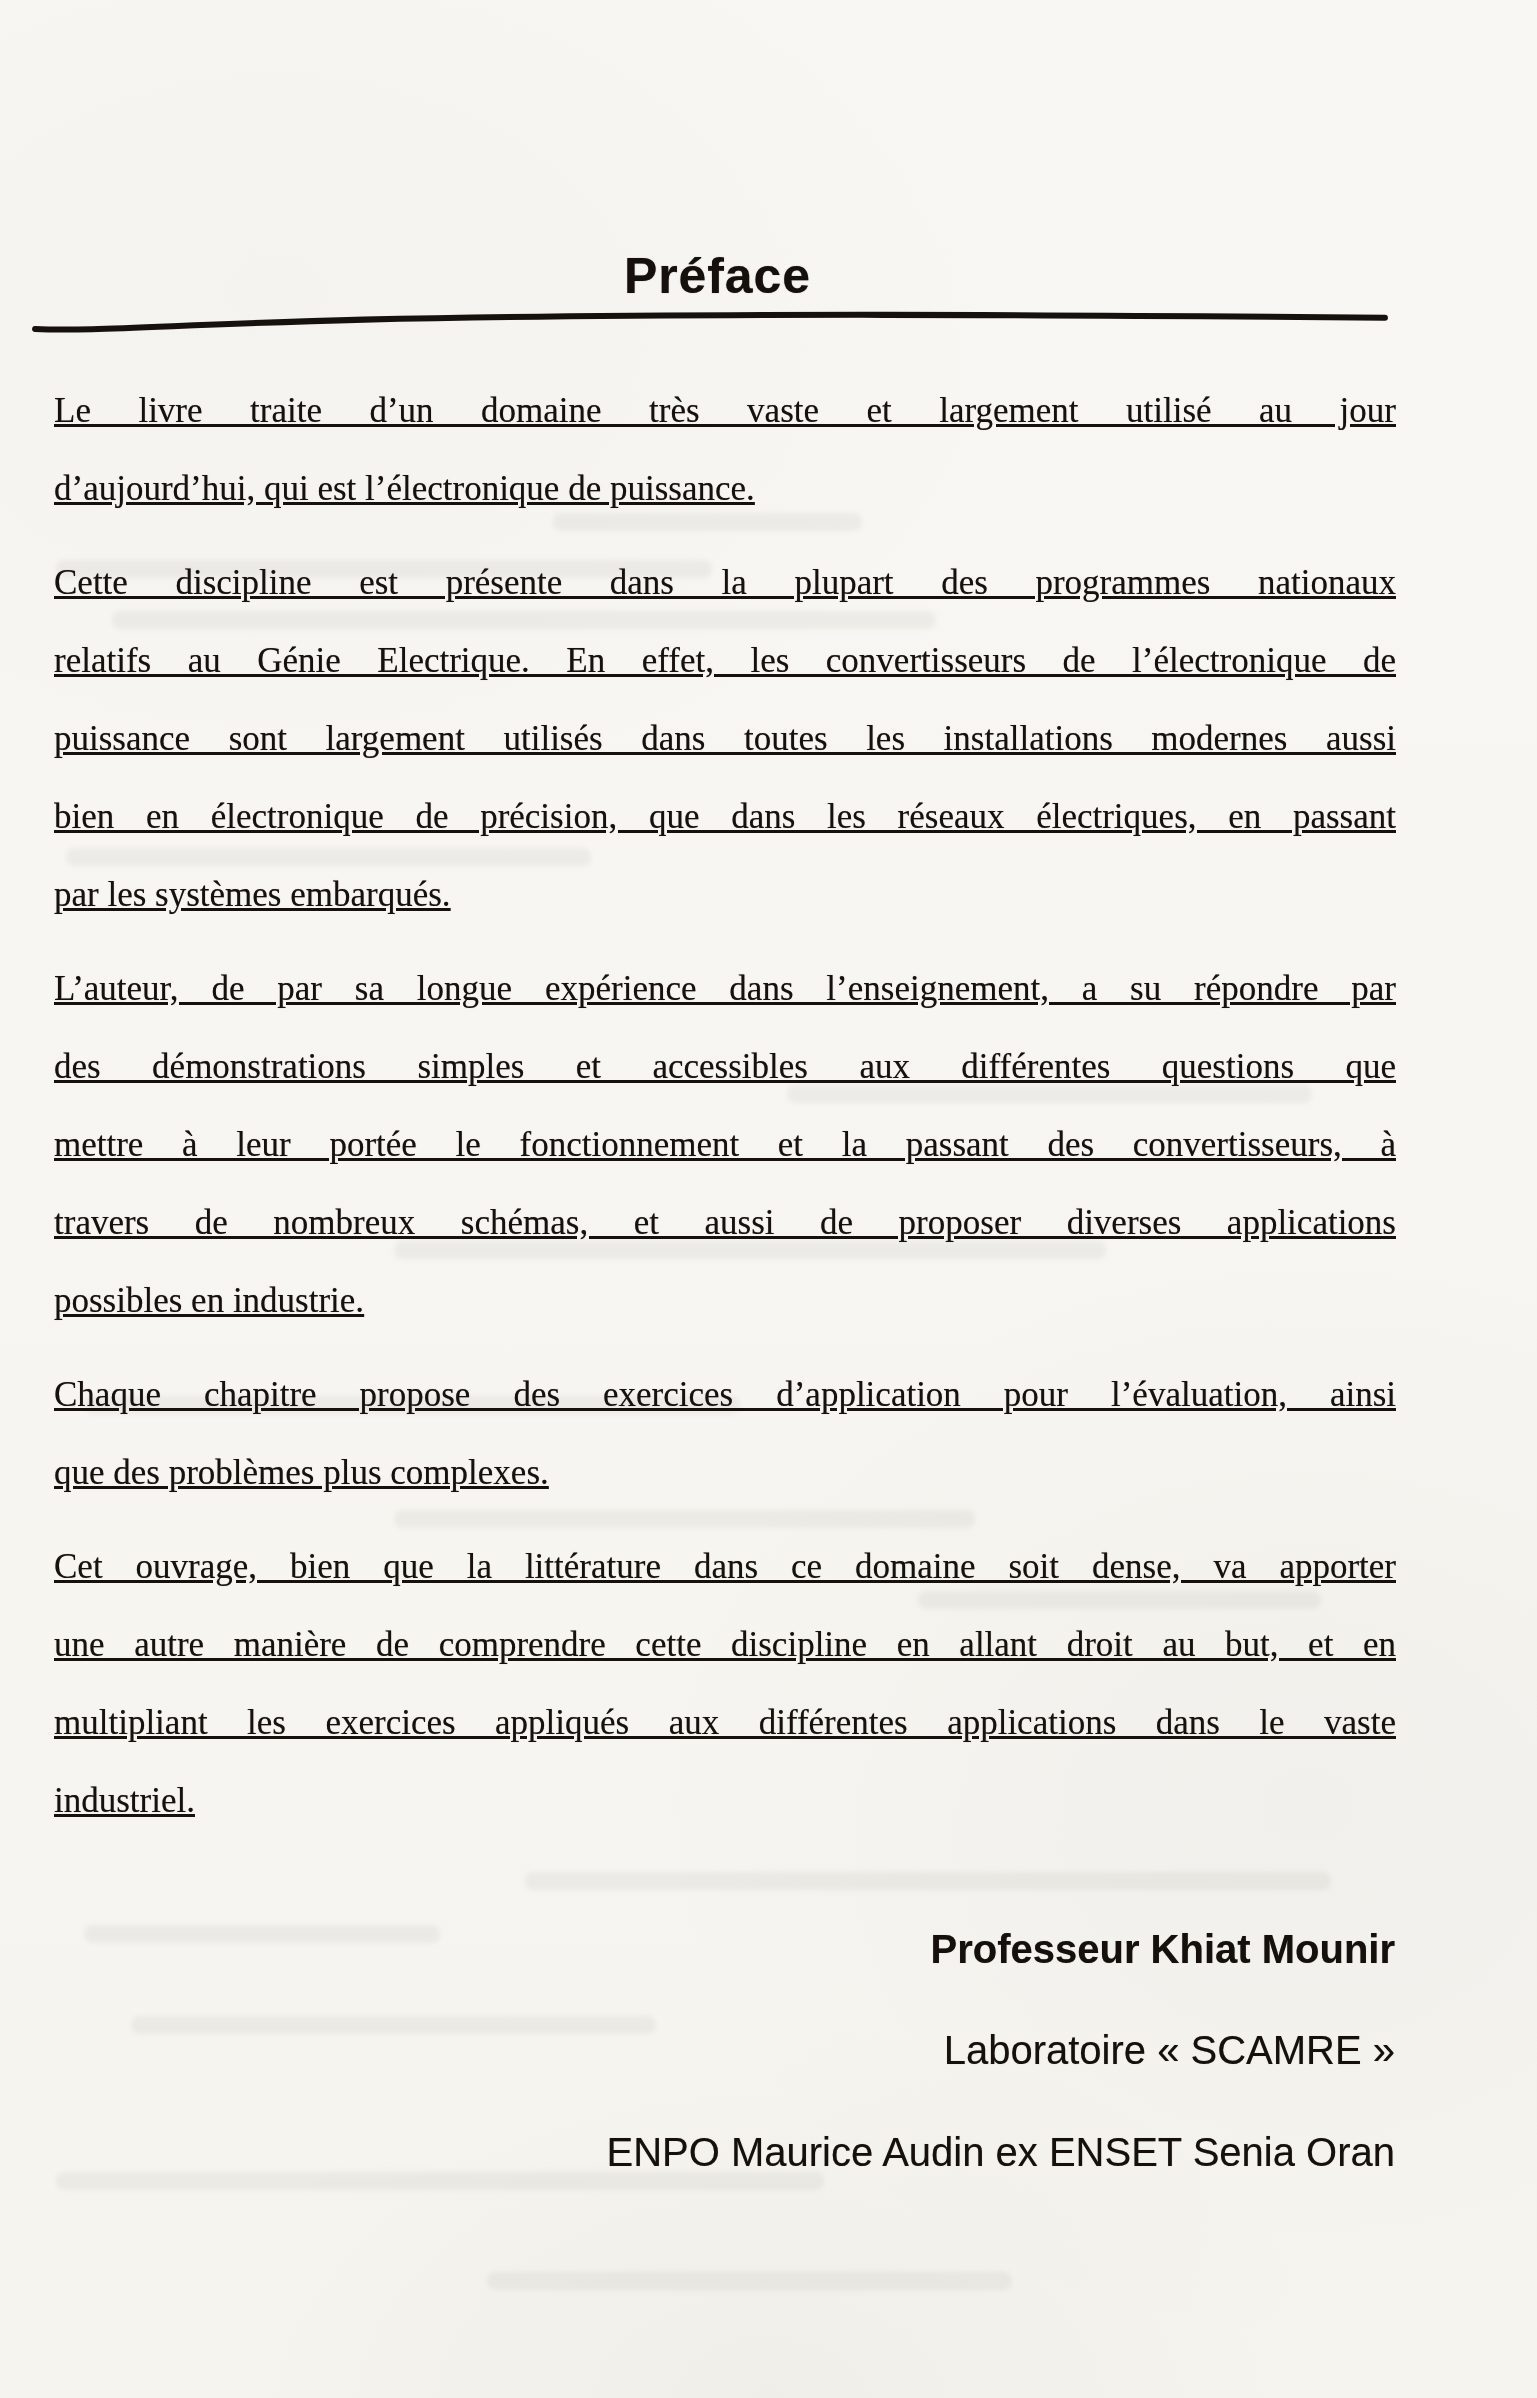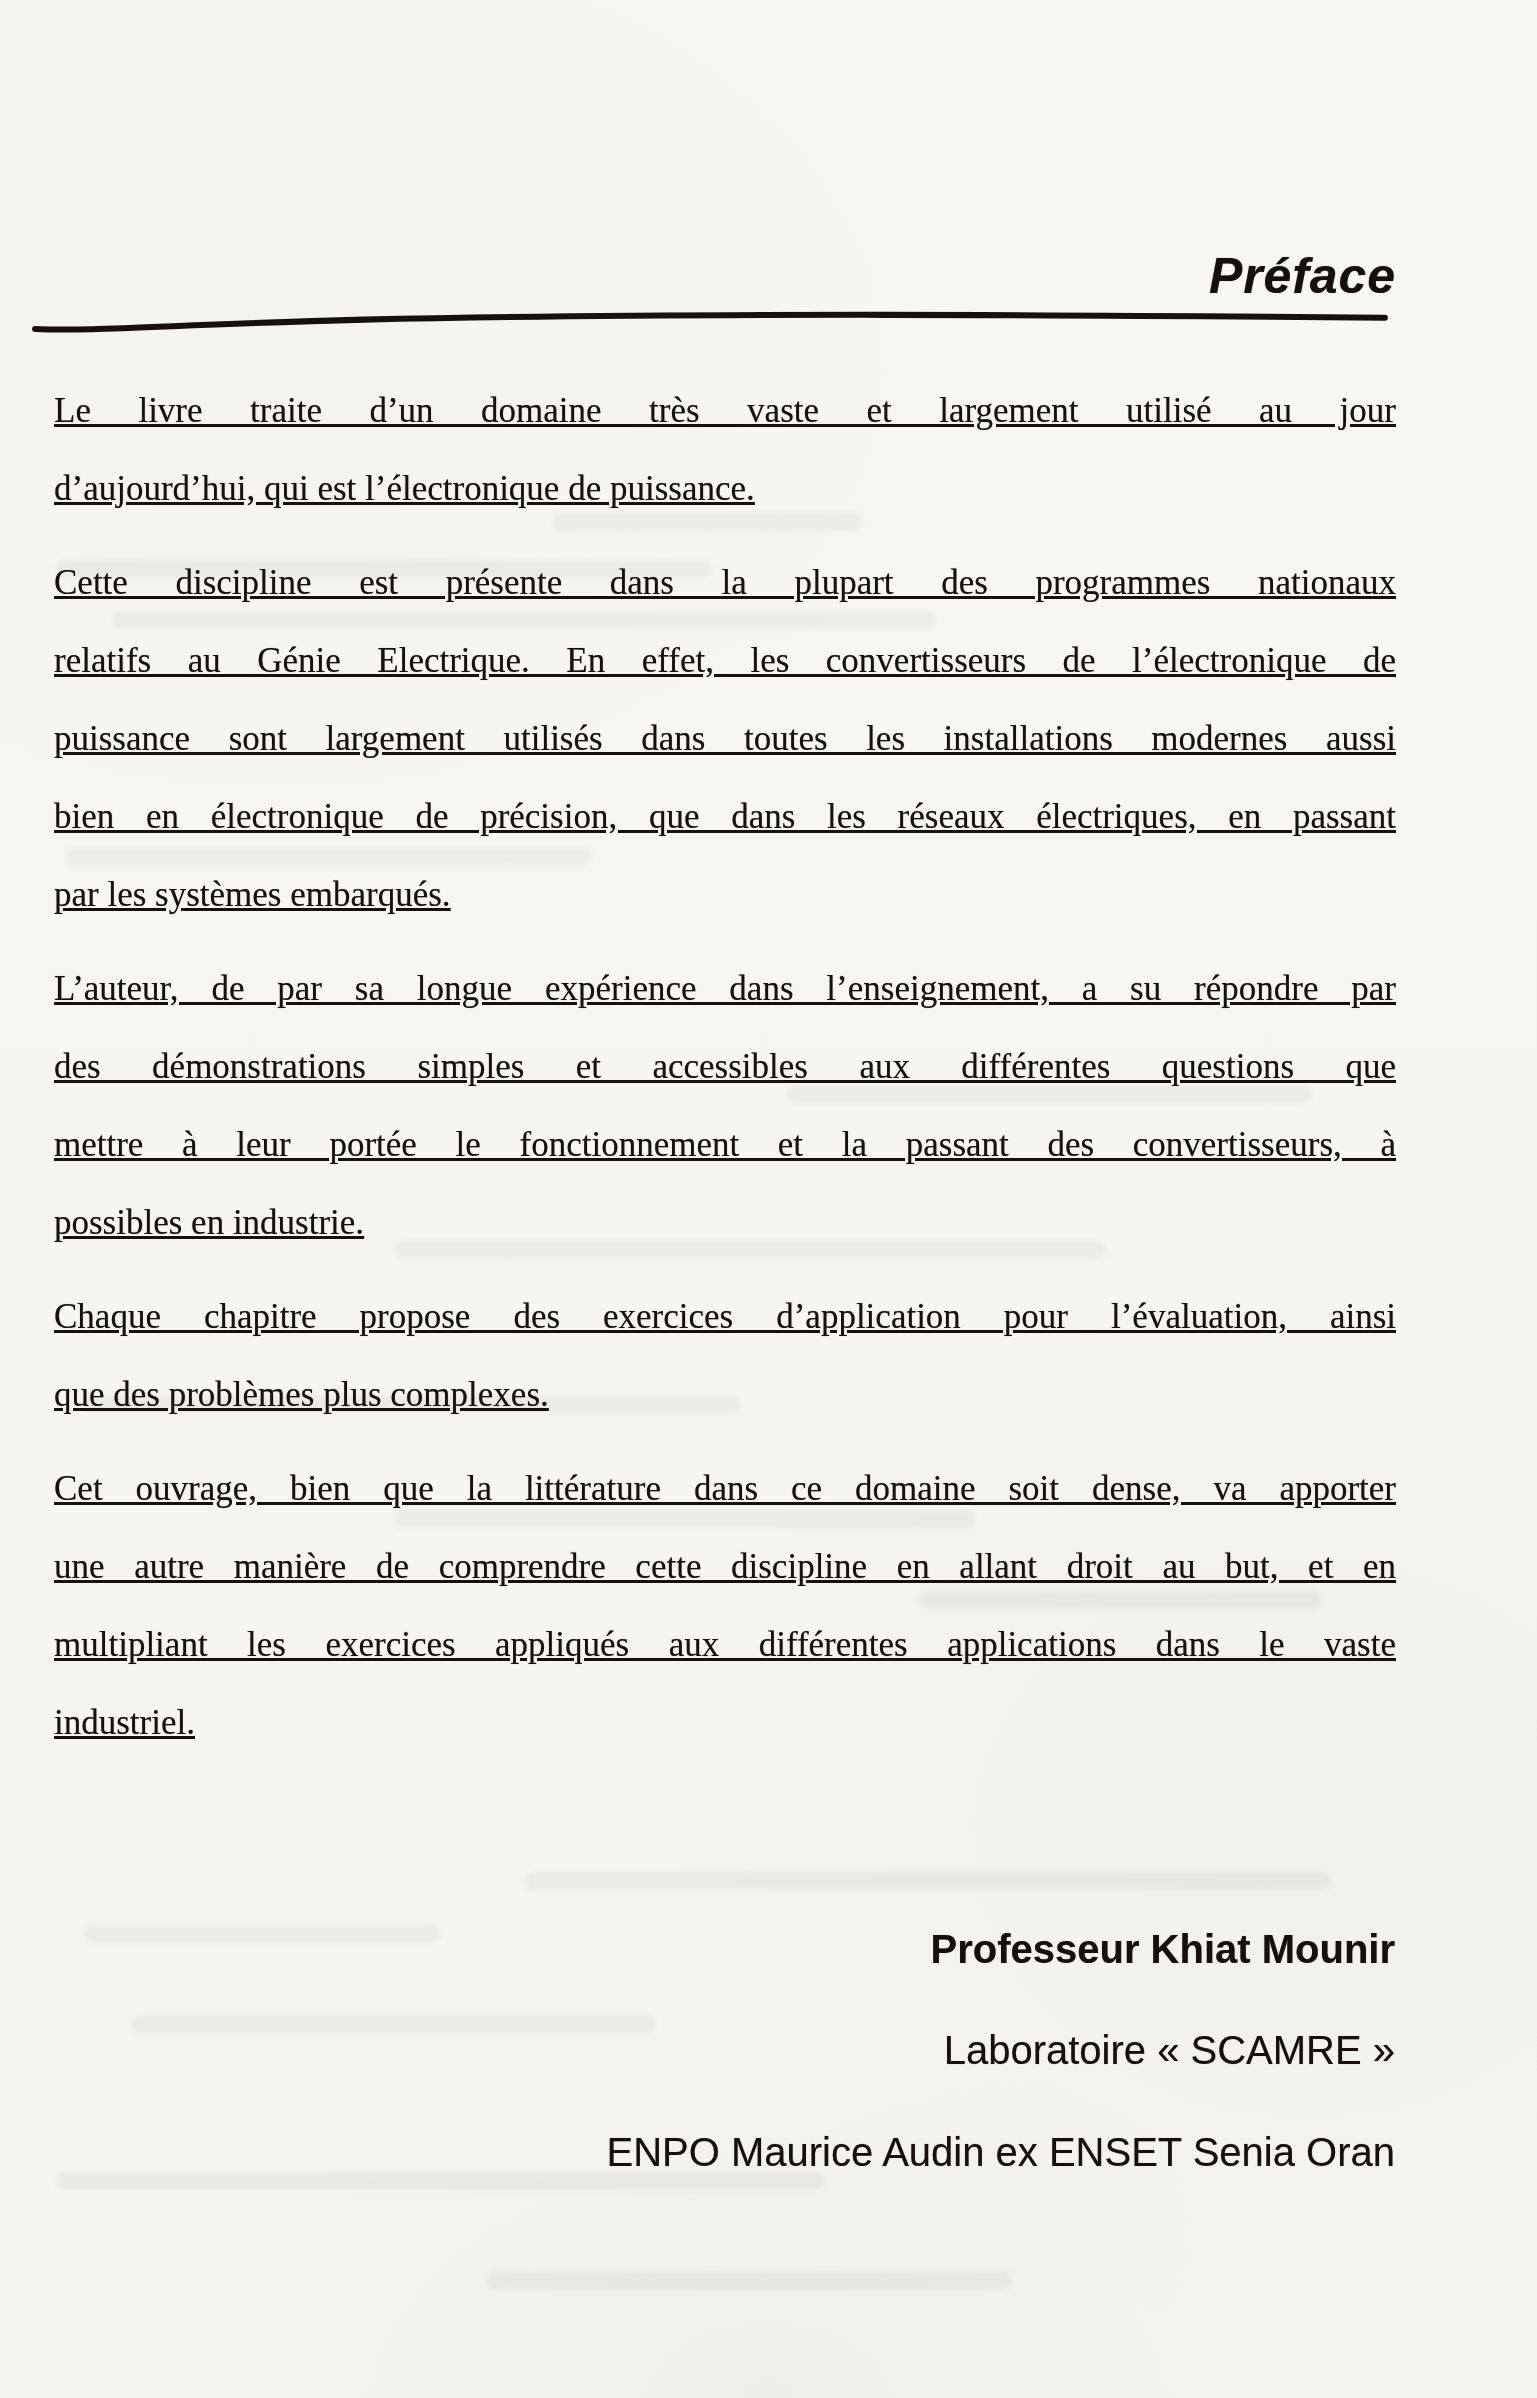--- a/index.html
+++ b/index.html
@@ -19,22 +19,21 @@
     font-family: "Liberation Serif", "DejaVu Serif", serif;
     color: #17110d;
   }
 
   
   .title-wrap {
     position: absolute;
     top: 249px;
     left: 39px;
     width: 1357px;
-    text-align: right;
-    font-style: italic;
+    text-align: center;
   }
   .page-title {
     margin: 0;
     font-family: "Liberation Sans", "DejaVu Sans", sans-serif;
     font-weight: bold;
     font-size: 50px;
     letter-spacing: 0.9px;
     line-height: 1.1;
     color: #15100c;
     text-shadow: 0 0 0.9px rgba(20,15,10,0.55);
@@ -133,20 +132,21 @@
         <div class="line">Cette discipline est présente dans la plupart des programmes nationaux</div>
         <div class="line">relatifs au Génie Electrique. En effet, les convertisseurs de l’électronique de</div>
         <div class="line">puissance sont largement utilisés dans toutes les installations modernes aussi</div>
         <div class="line">bien en électronique de précision, que dans les réseaux électriques, en passant</div>
         <div class="line last">par les systèmes embarqués.</div>
       </div>
       <div class="paragraph">
         <div class="line">L’auteur, de par sa longue expérience dans l’enseignement, a su répondre par</div>
         <div class="line">des démonstrations simples et accessibles aux différentes questions que</div>
         <div class="line">mettre à leur portée le fonctionnement et la passant des convertisseurs, à</div>
+        <div class="line">travers de nombreux schémas, et aussi de proposer diverses applications</div>
         <div class="line last">possibles en industrie.</div>
       </div>
       <div class="paragraph">
         <div class="line">Chaque chapitre propose des exercices d’application pour l’évaluation, ainsi</div>
         <div class="line last">que des problèmes plus complexes.</div>
       </div>
       <div class="paragraph">
         <div class="line">Cet ouvrage, bien que la littérature dans ce domaine soit dense, va apporter</div>
         <div class="line">une autre manière de comprendre cette discipline en allant droit au but, et en</div>
         <div class="line">multipliant les exercices appliqués aux différentes applications dans le vaste</div>

